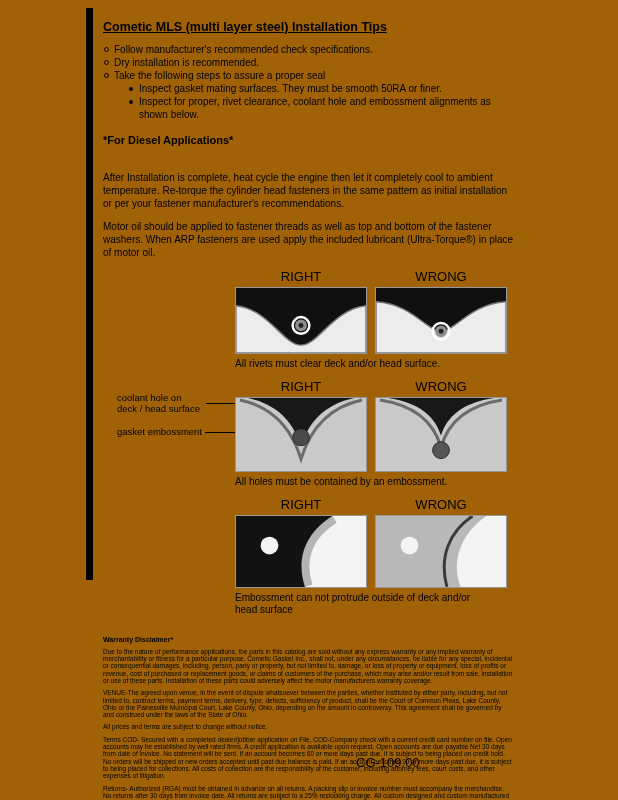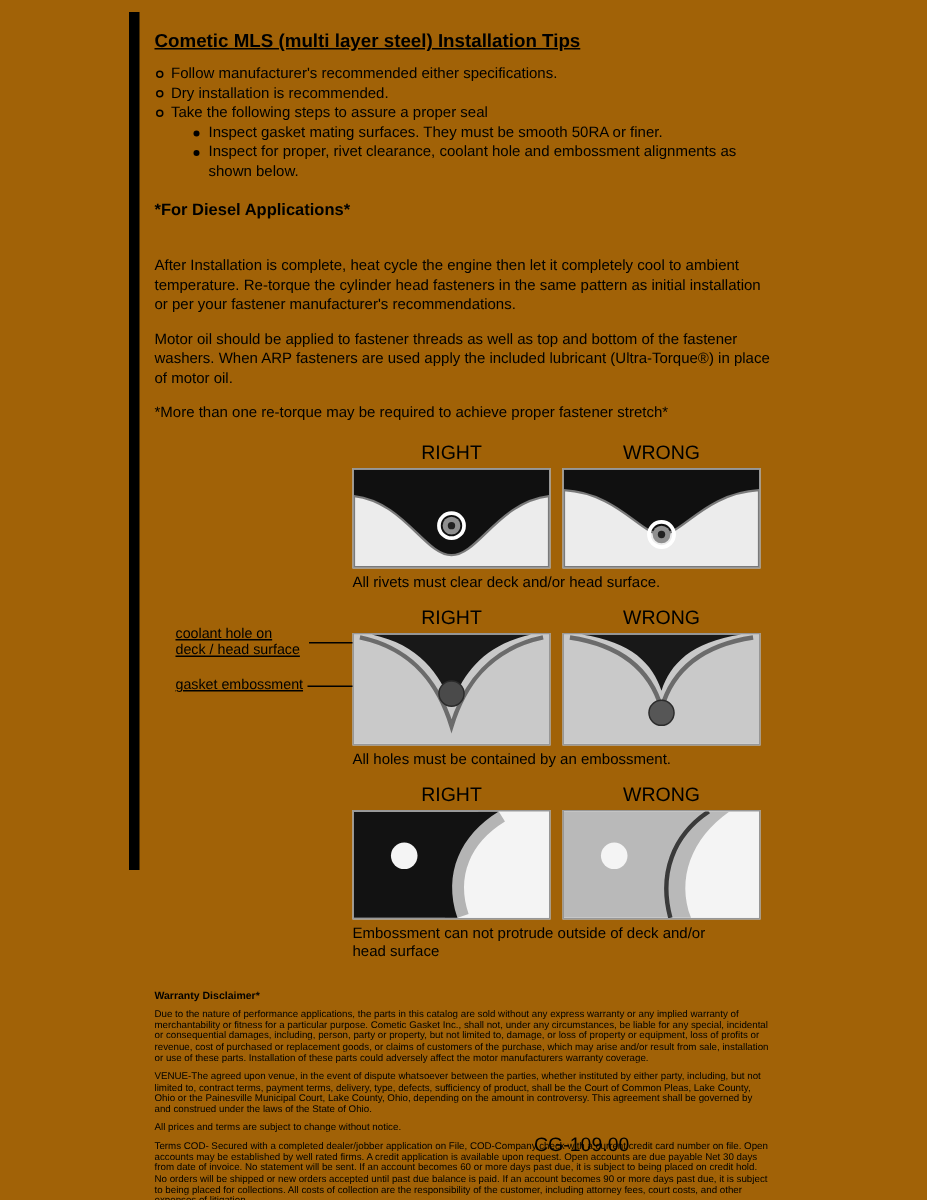--- a/index.html
+++ b/index.html
@@ -30,21 +30,21 @@
   .drow { margin-bottom:6px; position:relative; }
   .col-labels { display:flex; gap:8px; margin-bottom:3px;justify-content:center; }
   .col-label { width:132px; text-align:center; font-size:13px; }
   .panels { display:flex; gap:8px; }
   .panel { width:132px; border:1px solid #979797; box-sizing:border-box; background:#ddd; }
   .panel svg { display:block; width:100%; height:auto; }
   .caption { font-size:10px; line-height:12px; margin:4px 0 9px 0; }
   .caption-wide { width:250px; }
 
   .ann { position:absolute; display:flex; align-items:center; width:118px; left:-118px; }
-  .ann-text { font-size:9.5px; line-height:10.5px; text-align:left; max-width:86px;text-decoration:underline; }
+  .ann-text { font-size:9.5px; line-height:10.5px; text-align:left; max-width:86px; }
   .ann-line { flex:1; height:1px; background:#000; min-width:10px; margin-left:3px; }
   .ann1 { top:14px; }
   .ann2 { top:48px; }
 
   .fine { margin-top:20px; width:410px; }
   .fine h3 { font-size:7px; font-weight:bold; margin:0 0 5px 0; }
   .fine p { font-size:6.5px; line-height:7.3px; margin:0 0 5px 0; }
 
   .footer { position:absolute; left:356px; top:755px; font-size:13px; }
 </style>
@@ -52,42 +52,41 @@
 <body>
 
 <div class="page">
   <div class="edge-bar"></div>
 
   <div class="content">
     <h1 class="title">Cometic MLS (multi layer steel) Installation Tips</h1>
 
     <ul class="tips">
       <li class="tip">
-        <span>Follow manufacturer's recommended either specifications.</span>
+        <span>Follow manufacturer's recommended check specifications.</span>
       </li>
       <li class="tip">
         <span>Dry installation is recommended.</span>
       </li>
       <li class="tip">
         <span>Take the following steps to assure a proper seal</span>
         <ul class="subtips">
           <li class="subtip">
             <span>Inspect gasket mating surfaces.  They must be smooth 50RA or finer.</span>
           </li>
           <li class="subtip">
             <span>Inspect for proper, rivet clearance, coolant hole and embossment alignments as shown below.</span>
           </li>
         </ul>
       </li>
     </ul>
 
     <h2 class="diesel-heading">*For Diesel Applications*</h2>
     <p class="body">After Installation is complete, heat cycle the engine then let it completely cool to ambient temperature. Re-torque the cylinder head fasteners in the same pattern as initial installation or per your fastener manufacturer's recommendations.</p>
     <p class="body">Motor oil should be applied to fastener threads as well as top and bottom of the fastener washers. When ARP fasteners are used apply the included lubricant (Ultra-Torque®) in place of motor oil.</p>
-    <p class="body note">*More than one re-torque may be required to achieve proper fastener stretch*</p>
 
     <div class="diagrams">
 
       <div class="drow">
         <div class="col-labels">
           <span class="col-label">RIGHT</span>
           <span class="col-label">WRONG</span>
         </div>
         <div class="panels">
           <div class="panel">

